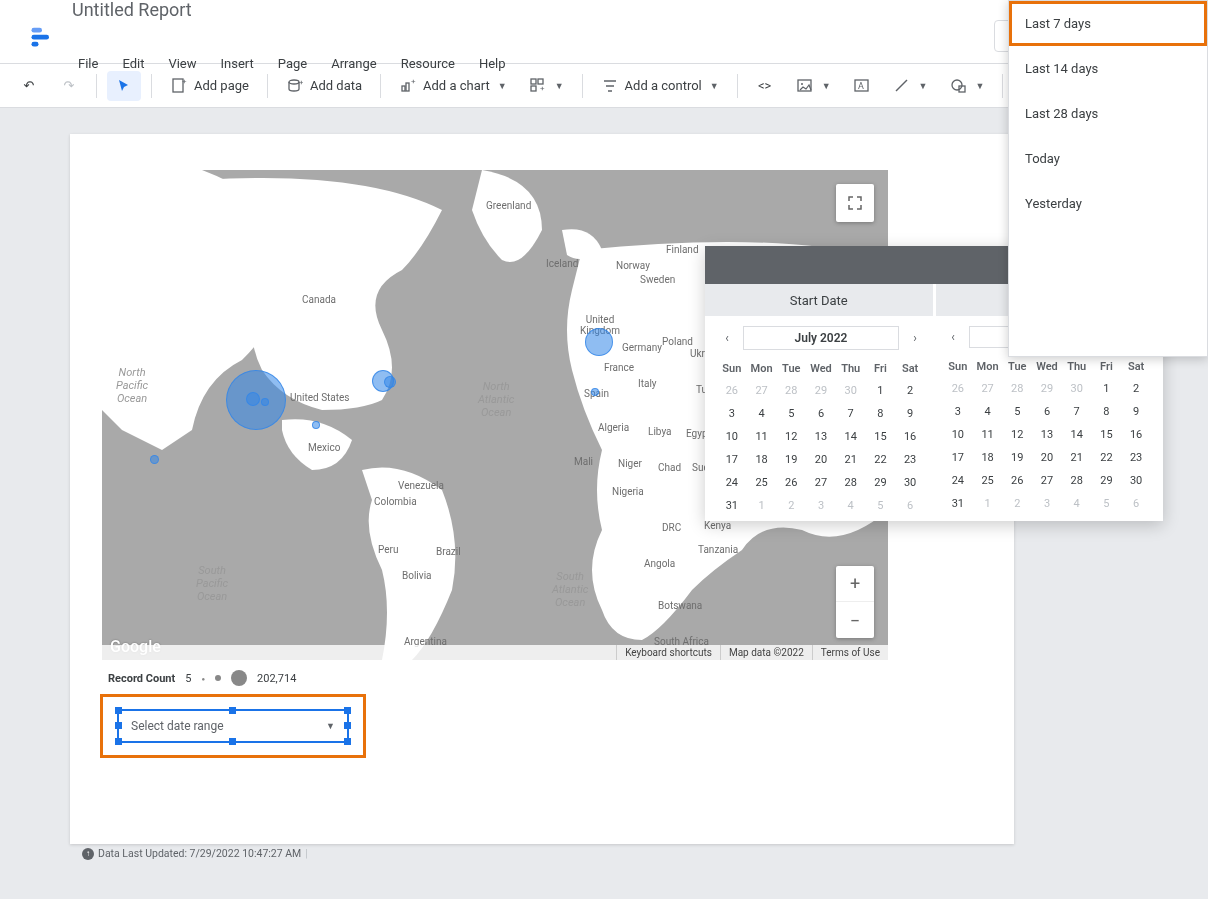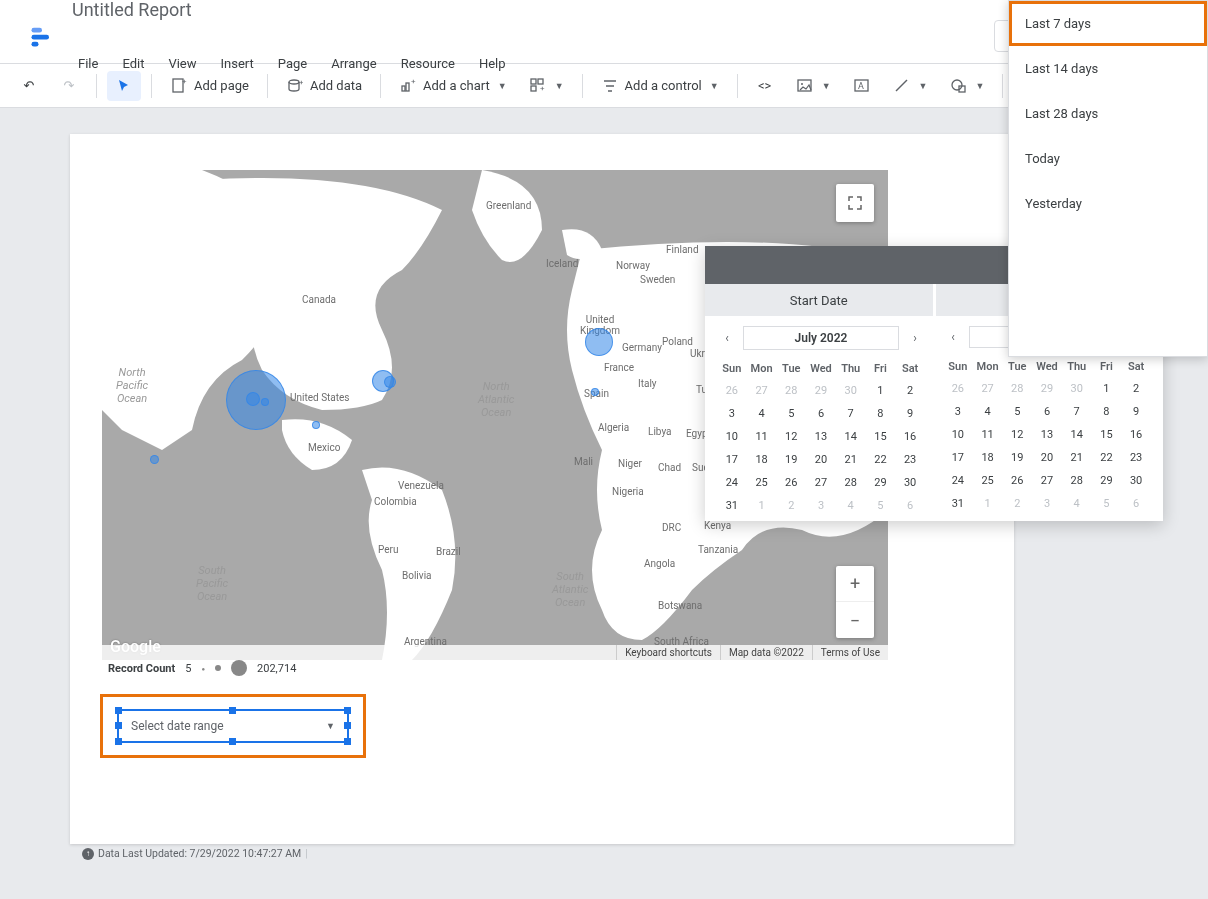--- a/index.html
+++ b/index.html
@@ -35,21 +35,21 @@
   .map-country { position:absolute; color:#6e6e6e; font-size:10px; pointer-events:none; }
   .bubble { position: absolute; border-radius: 50%; background: rgba(51,134,232,0.55); border: 1px solid rgba(51,134,232,0.8); }
   .map-fullscreen { position: absolute; top: 14px; right: 14px; width: 38px; height: 38px; background: #fff; border-radius: 2px; box-shadow: 0 1px 4px rgba(0,0,0,0.3); display: flex; align-items: center; justify-content: center; font-size: 14px; color: #666; }
   .map-zoom { position: absolute; bottom: 22px; right: 14px; width: 38px; background: #fff; border-radius: 2px; box-shadow: 0 1px 4px rgba(0,0,0,0.3); }
   .map-zoom-btn { height: 36px; display:flex; align-items:center; justify-content:center; font-size:18px; color:#666; border-bottom:1px solid #eee; }
   .map-footer { position: absolute; bottom: 0; left:0; right:0; display: flex; justify-content: flex-end; align-items:center; background: rgba(255,255,255,0.8); font-size: 10px; color: #444; gap: 0; }
   .map-footer span { padding: 2px 8px; border-left: 1px solid #ccc; }
   .map-google { position: absolute; bottom: 4px; left: 8px; color: #fff; font-size: 16px; font-weight: 500; text-shadow: 0 0 2px rgba(0,0,0,0.4); }
   
   
-  .legend { display:flex; align-items:center; gap:10px; font-size:11px; color:#3c4043; padding-left:6px; }
+  .legend { display:flex; align-items:center; gap:10px; font-size:11px; color:#3c4043; margin-top:10px; padding-left:6px; }
   .legend-dot-sm { width:6px; height:6px; background:#888; border-radius:50%; }
   .legend-dot-lg { width:16px; height:16px; background:#888; border-radius:50%; }
   
   
   .date-control-wrap { position: absolute; left: 30px; top: 560px; border: 3px solid #e8710a; padding: 12px 14px; }
   .date-control { width: 232px; height: 34px; border: 2px solid #1a73e8; display:flex; align-items:center; justify-content:space-between; padding: 0 12px; color:#5f6368; font-size:12px; position:relative; }
   .sel-handle { position:absolute; width:7px; height:7px; background:#1a73e8; }
   
   
   .calendar-popup { position: absolute; top: 246px; left: 705px; width: 458px; background: #fff; box-shadow: 0 4px 16px rgba(0,0,0,0.2); z-index: 50; }

